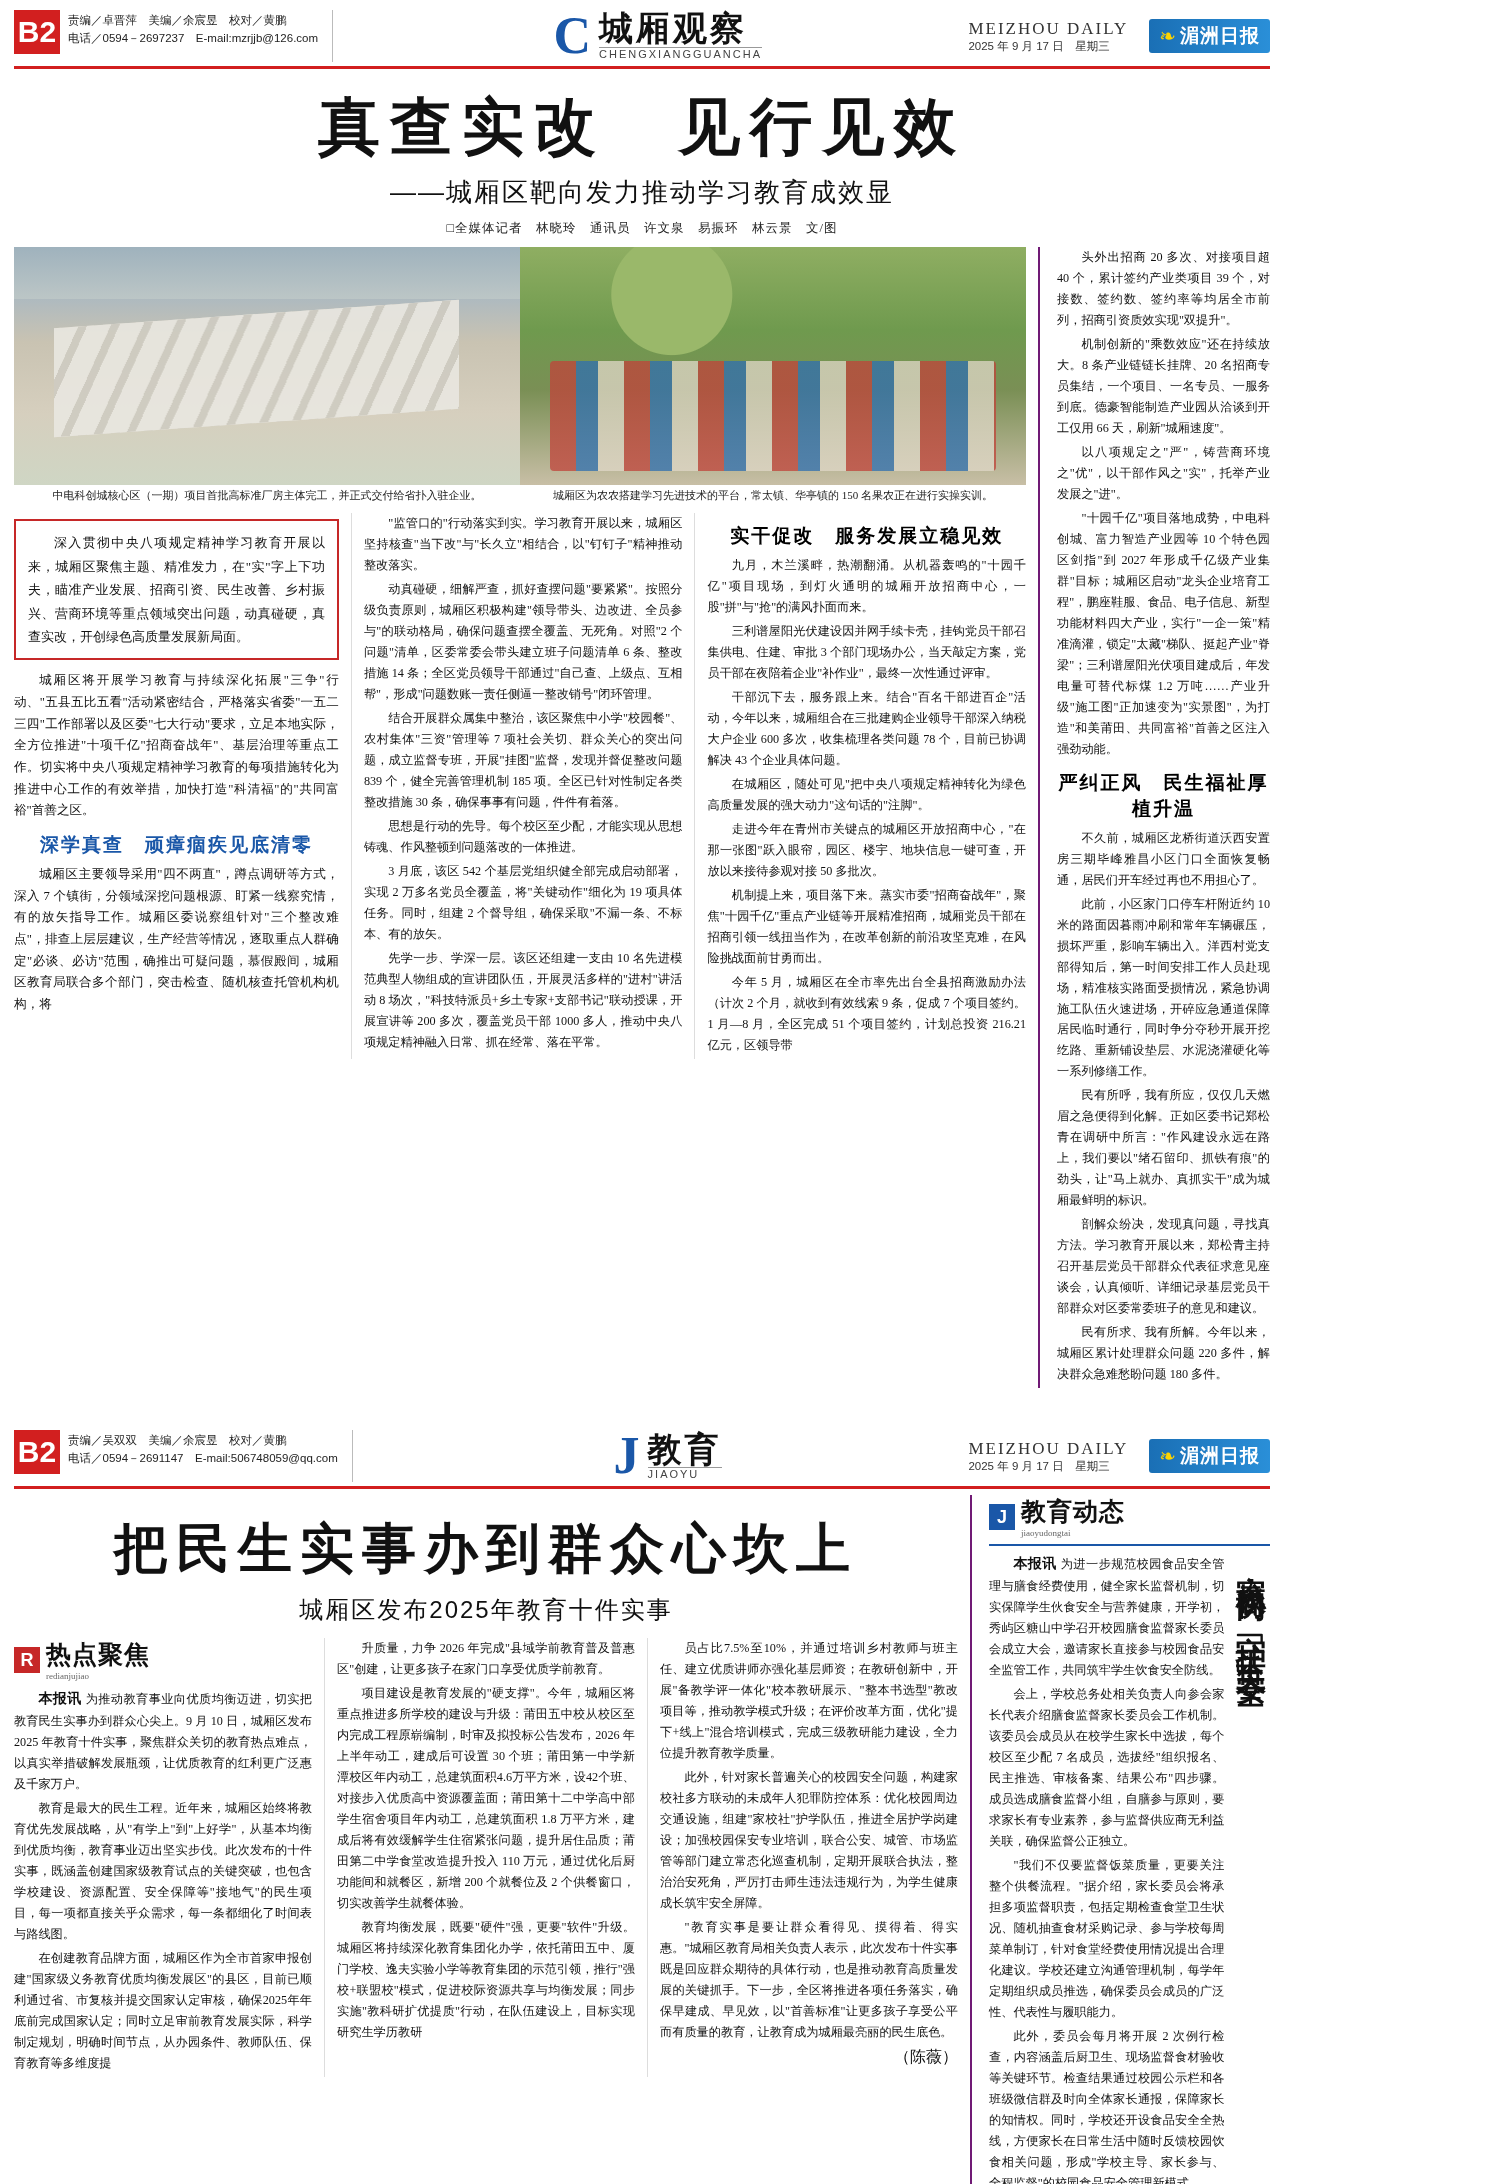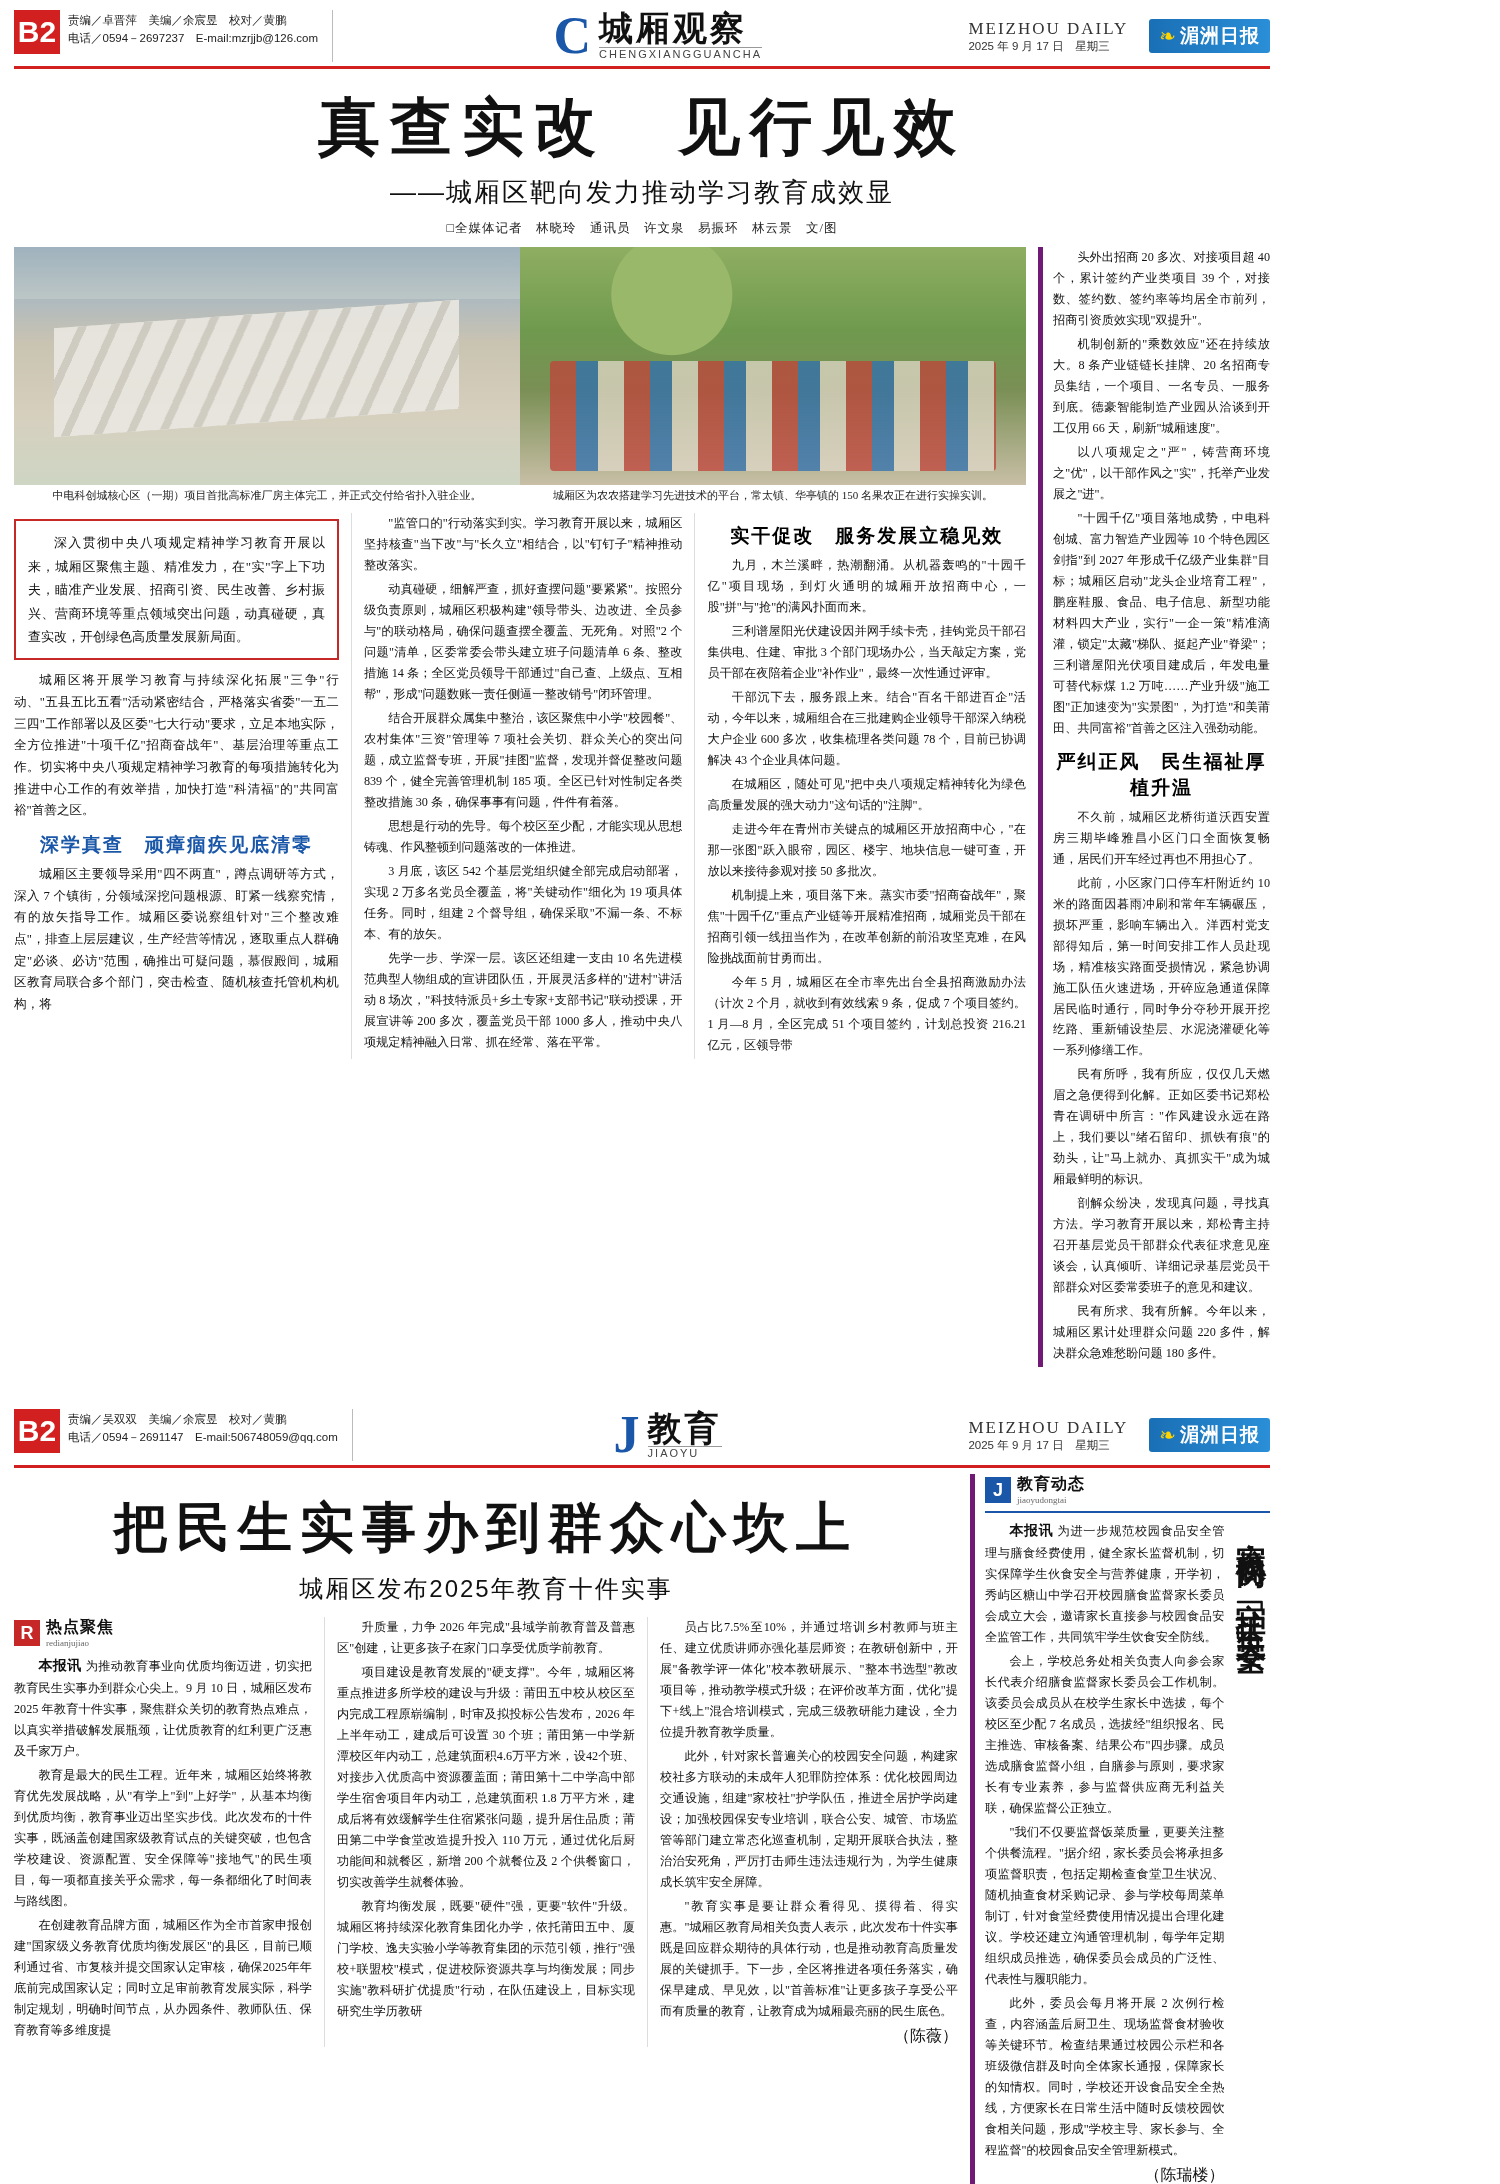--- a/index.html
+++ b/index.html
@@ -63,21 +63,21 @@
     text-align: center; font-size: 62px; font-weight: bold; letter-spacing: 10px;
     margin: 16px 0 6px; font-family: "Liberation Sans", sans-serif;
   }
   .subhead { text-align: center; font-size: 26px; letter-spacing: 2px; margin-bottom: 10px;
     font-family: "Liberation Sans", sans-serif; }
   .byline { text-align: center; font-size: 12.5px; color: #222; margin-bottom: 10px; letter-spacing: 1px; }
 
   
   .cols { display: flex; gap: 12px; }
   .colmain { flex: 1; }
-  .colside { width: 232px; border-left: 5px solid #701a75; padding-left: 10px; }
+  .colside { width: 232px; border-left: 2px solid #701a75; padding-left: 17px; }
 
   
   .photorow { display: flex; margin-bottom: 4px; }
   .photo { position: relative; overflow: hidden; }
   .cap { font-size: 11px; text-align: center; color: #222; padding: 3px 2px 6px; line-height: 1.4; }
 
   .ph-aerial {
     height: 238px;
     background:
       linear-gradient(180deg,#b9c7cf 0%,#a9b8c2 18%,#c9c3b2 40%,#d6cfbe 70%,#cfd6c4 100%);
@@ -139,21 +139,21 @@
     height: 480px; margin: 0 auto; font-family: "Liberation Sans", sans-serif;
   }
   .hotspot {
     display: flex; align-items: center; gap: 6px; margin-bottom: 6px;
   }
   .hotspot .r {
     width: 26px; height: 26px; background:#c62828; color:#fff; font-weight:bold;
     font-size: 18px; text-align:center; line-height:26px;
     font-family:"Liberation Sans", sans-serif;
   }
-  .hotspot .t { font-size: 16px; font-weight: bold; letter-spacing: 1px;
+  .hotspot .t { font-size: 25px; font-weight: bold; letter-spacing: 1px;
     font-family:Liberation Serif, serif; }
   .hotspot .py2 { font-size: 9px; color:#666; }
   .sign { text-align: right; font-size: 16px; margin-top: 4px; }
   .blueline { border-top: 2px solid #1a57a8; margin: 6px 0; }
 </style>
 </head>
 <body>
 
 <div class="page">
 

